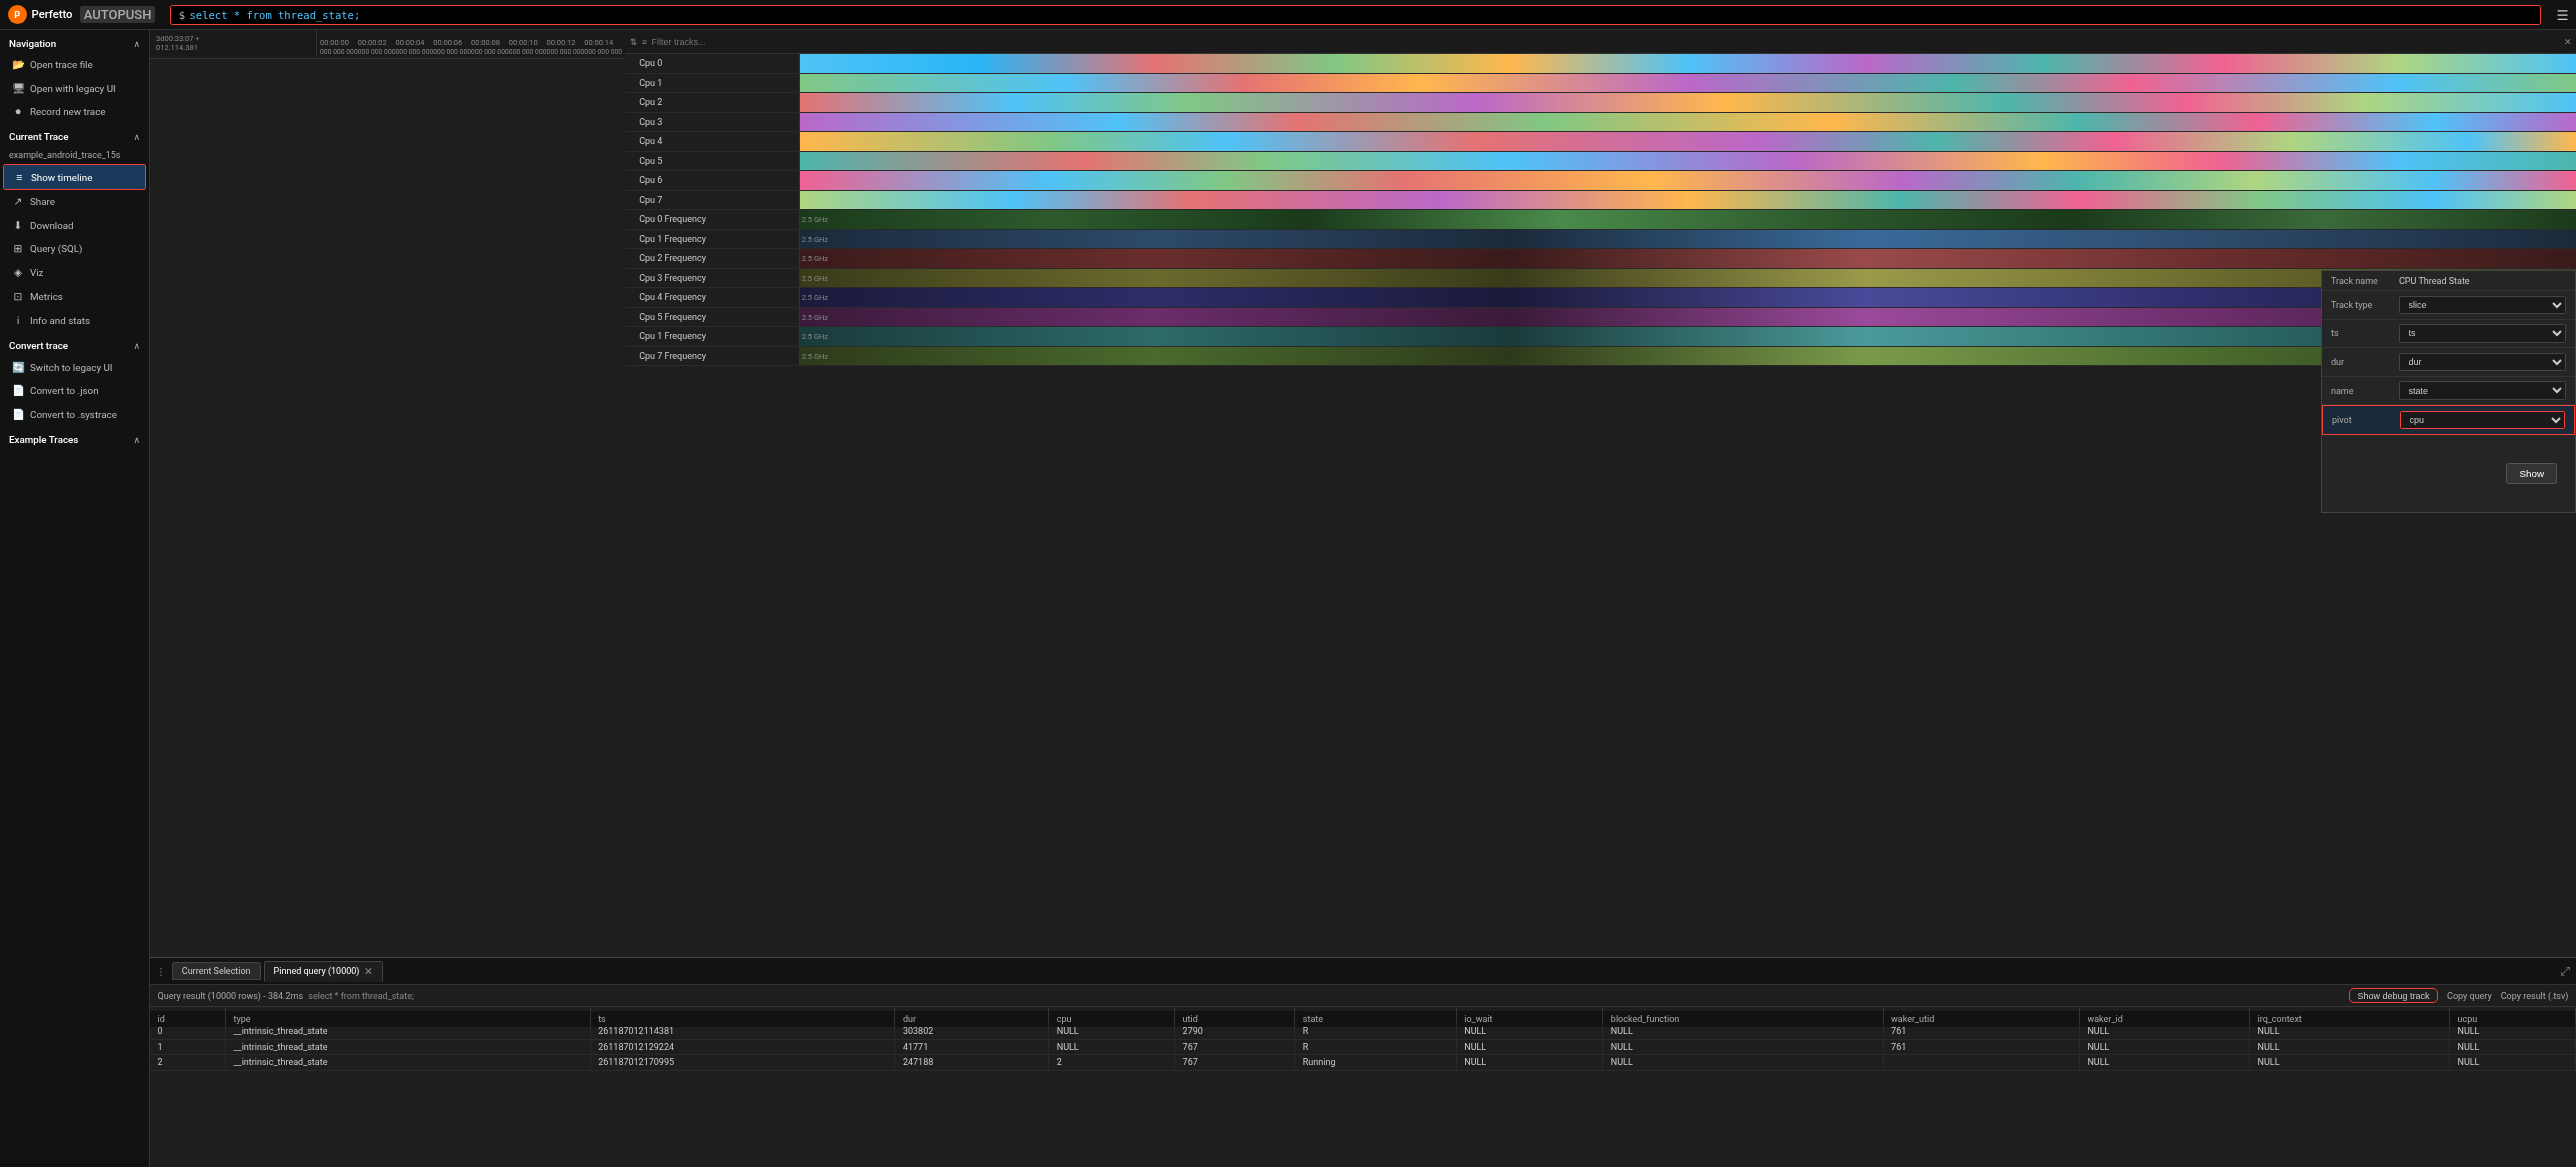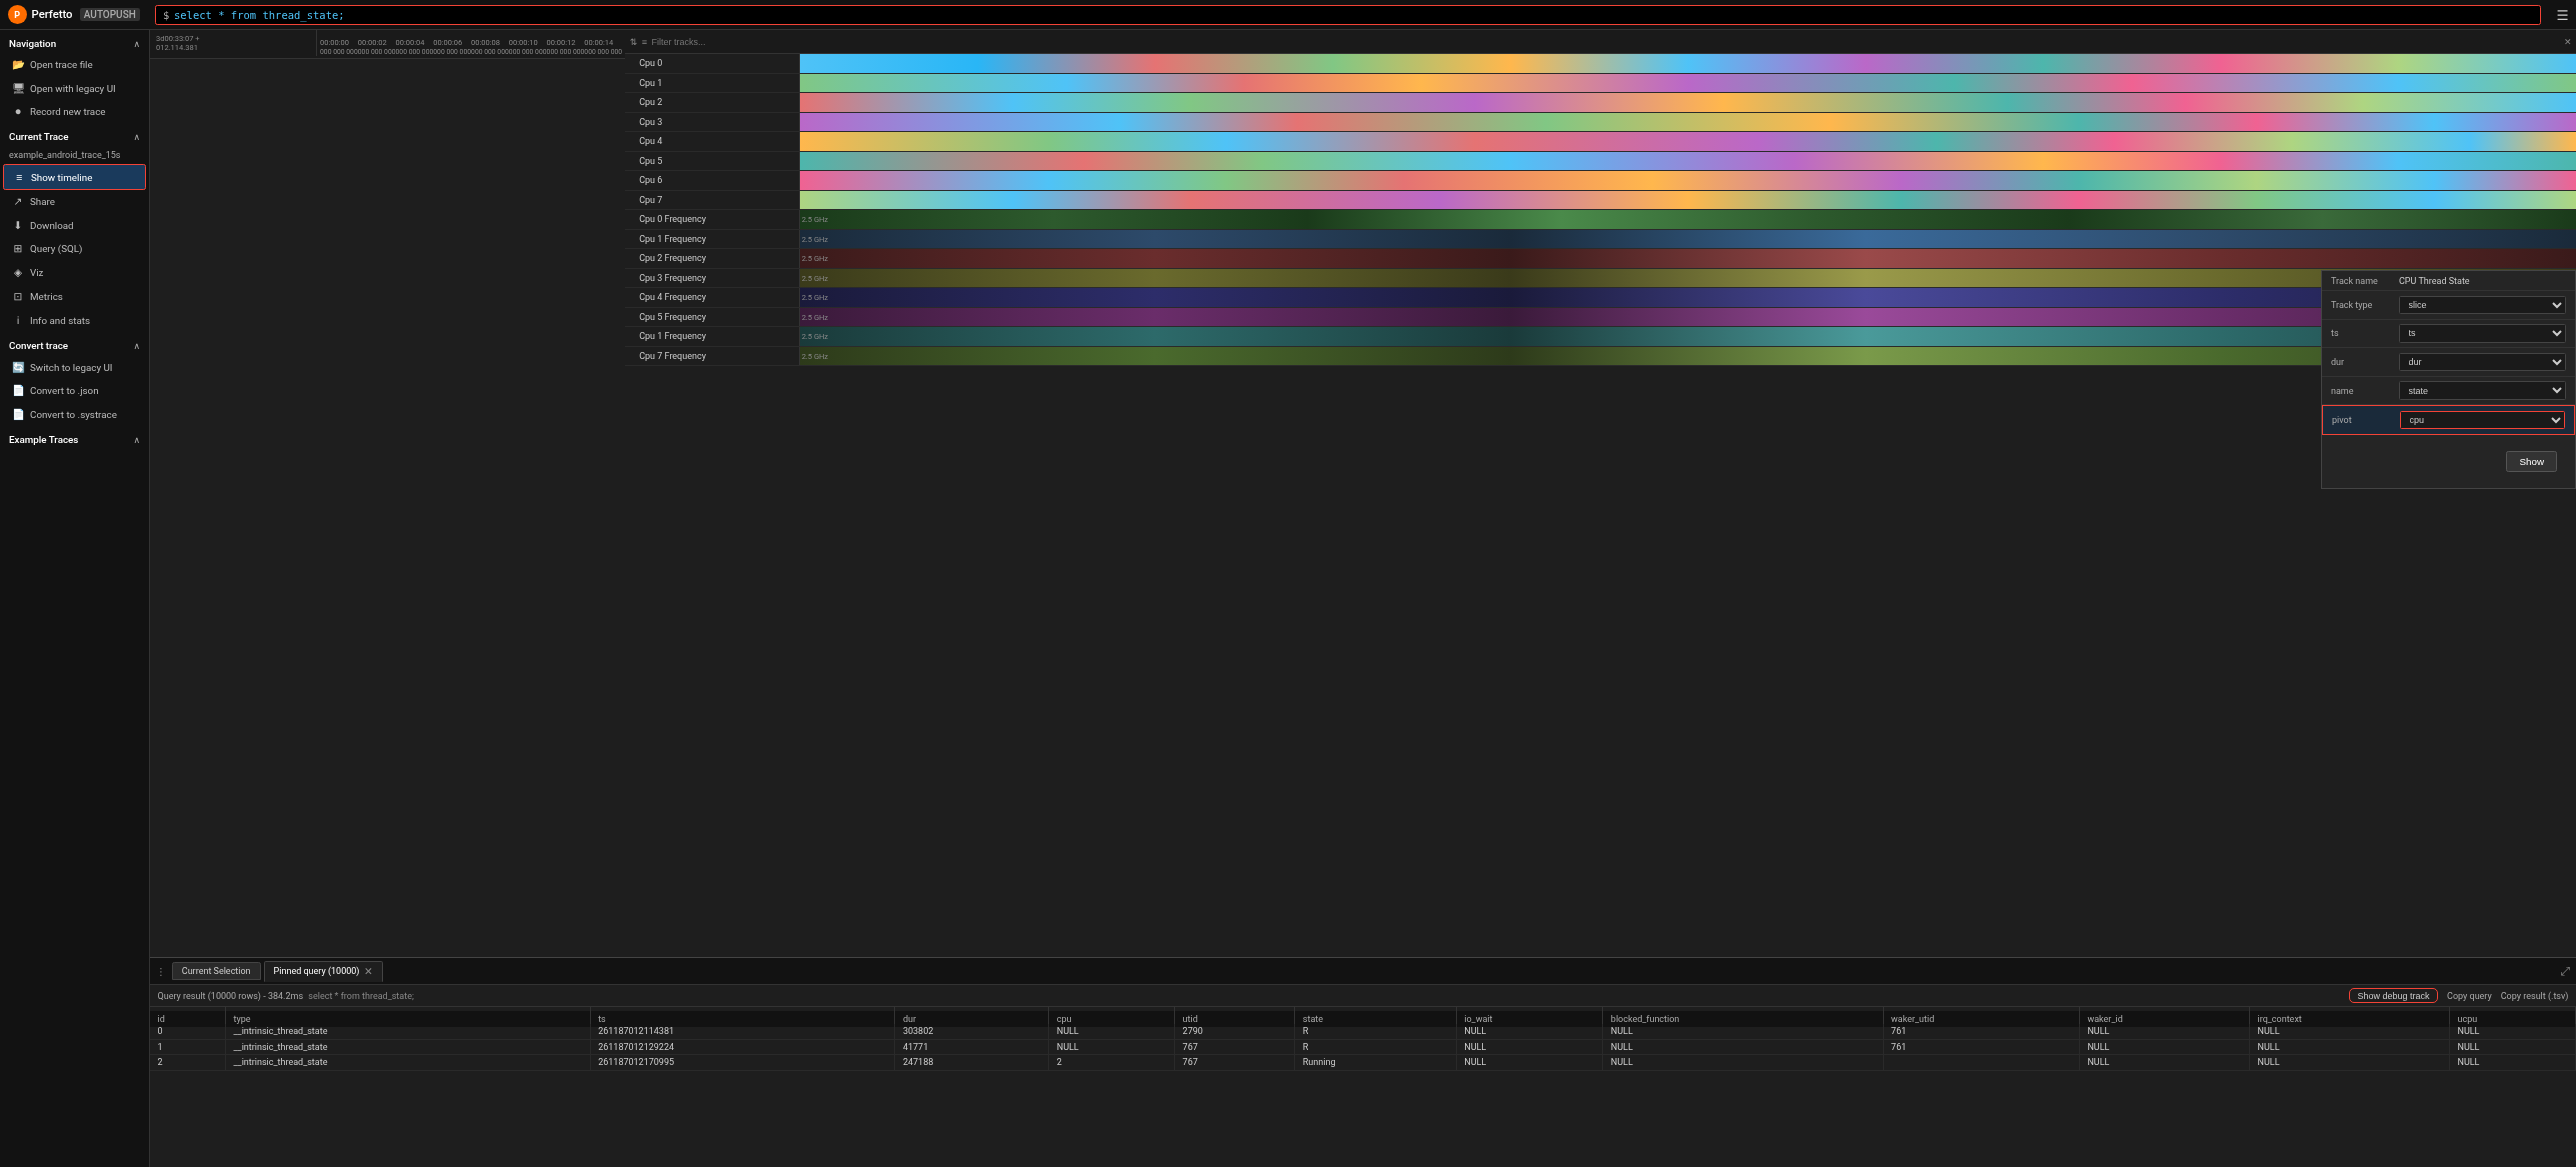--- a/index.html
+++ b/index.html
@@ -10,21 +10,21 @@
       background: #121212;
       height: 30px;
       display: flex;
       align-items: center;
       padding: 0 7.5px;
       border-bottom: 0.8px solid #333;
       flex-shrink: 0;
     }
     #topbar .logo { display: flex; align-items: center; gap: 4.5px; color: #fff; font-size: 11.3px; font-weight: 500; }
     #topbar .logo .logo-icon { width: 19.5px; height: 19.5px; background: #ff6d00; border-radius: 50%; display: flex; align-items: center; justify-content: center; font-size: 9px; color: #fff; font-weight: bold; }
-    #topbar .autopush-badge { background: #333; color: #aaa; font-size: 10px; padding: 0.8px 3.8px; border-radius: 2.3px; margin-left: 3px; }
+    #topbar .autopush-badge { background: #333; color: #aaa; font-size: 13px; padding: 0.8px 3.8px; border-radius: 2.3px; margin-left: 3px; }
     #topbar .hamburger { color: #ccc; font-size: 13.5px; margin-left: auto; cursor: pointer; }
     .sql-bar {
       flex: 1;
       margin: 0 15px;
       background: #000;
       border: 1.5px solid #f44336;
       border-radius: 2.3px;
       padding: 3px 7.5px;
       font-family: monospace;
       font-size: 10.5px;
@@ -273,21 +273,21 @@
       margin: 6px 9px;
       background: #333;
       border: 0.8px solid #555;
       color: #fff;
       padding: 3.8px 12px;
       border-radius: 2.3px;
       cursor: pointer;
       font-size: 9.8px;
       float: right;
     }
-    .popup-footer { padding: 10px 9px; display: flex; justify-content: flex-end; align-items: center; gap: 6px; }
+    .popup-footer { padding: 22px 9px; display: flex; justify-content: flex-end; align-items: center; gap: 6px; }
 
     
     ::-webkit-scrollbar { width: 4.5px; height: 4.5px; }
     ::-webkit-scrollbar-track { background: #1a1a1a; }
     ::-webkit-scrollbar-thumb { background: #444; border-radius: 2.3px; }
 
     
     .cpu0 { background: linear-gradient(90deg, #4fc3f7 0%, #29b6f6 10%, #e57373 20%, #81c784 30%, #ffb74d 40%, #4fc3f7 50%, #ba68c8 60%, #4db6ac 70%, #f06292 80%, #aed581 90%, #4fc3f7 100%); }
     .cpu1 { background: linear-gradient(90deg, #81c784 0%, #4fc3f7 15%, #e57373 25%, #ffb74d 35%, #ba68c8 50%, #4db6ac 65%, #f06292 75%, #4fc3f7 90%, #81c784 100%); }
     .cpu2 { background: linear-gradient(90deg, #e57373 0%, #4fc3f7 12%, #81c784 22%, #ba68c8 38%, #ffb74d 52%, #4db6ac 68%, #f06292 78%, #aed581 88%, #4fc3f7 100%); }

